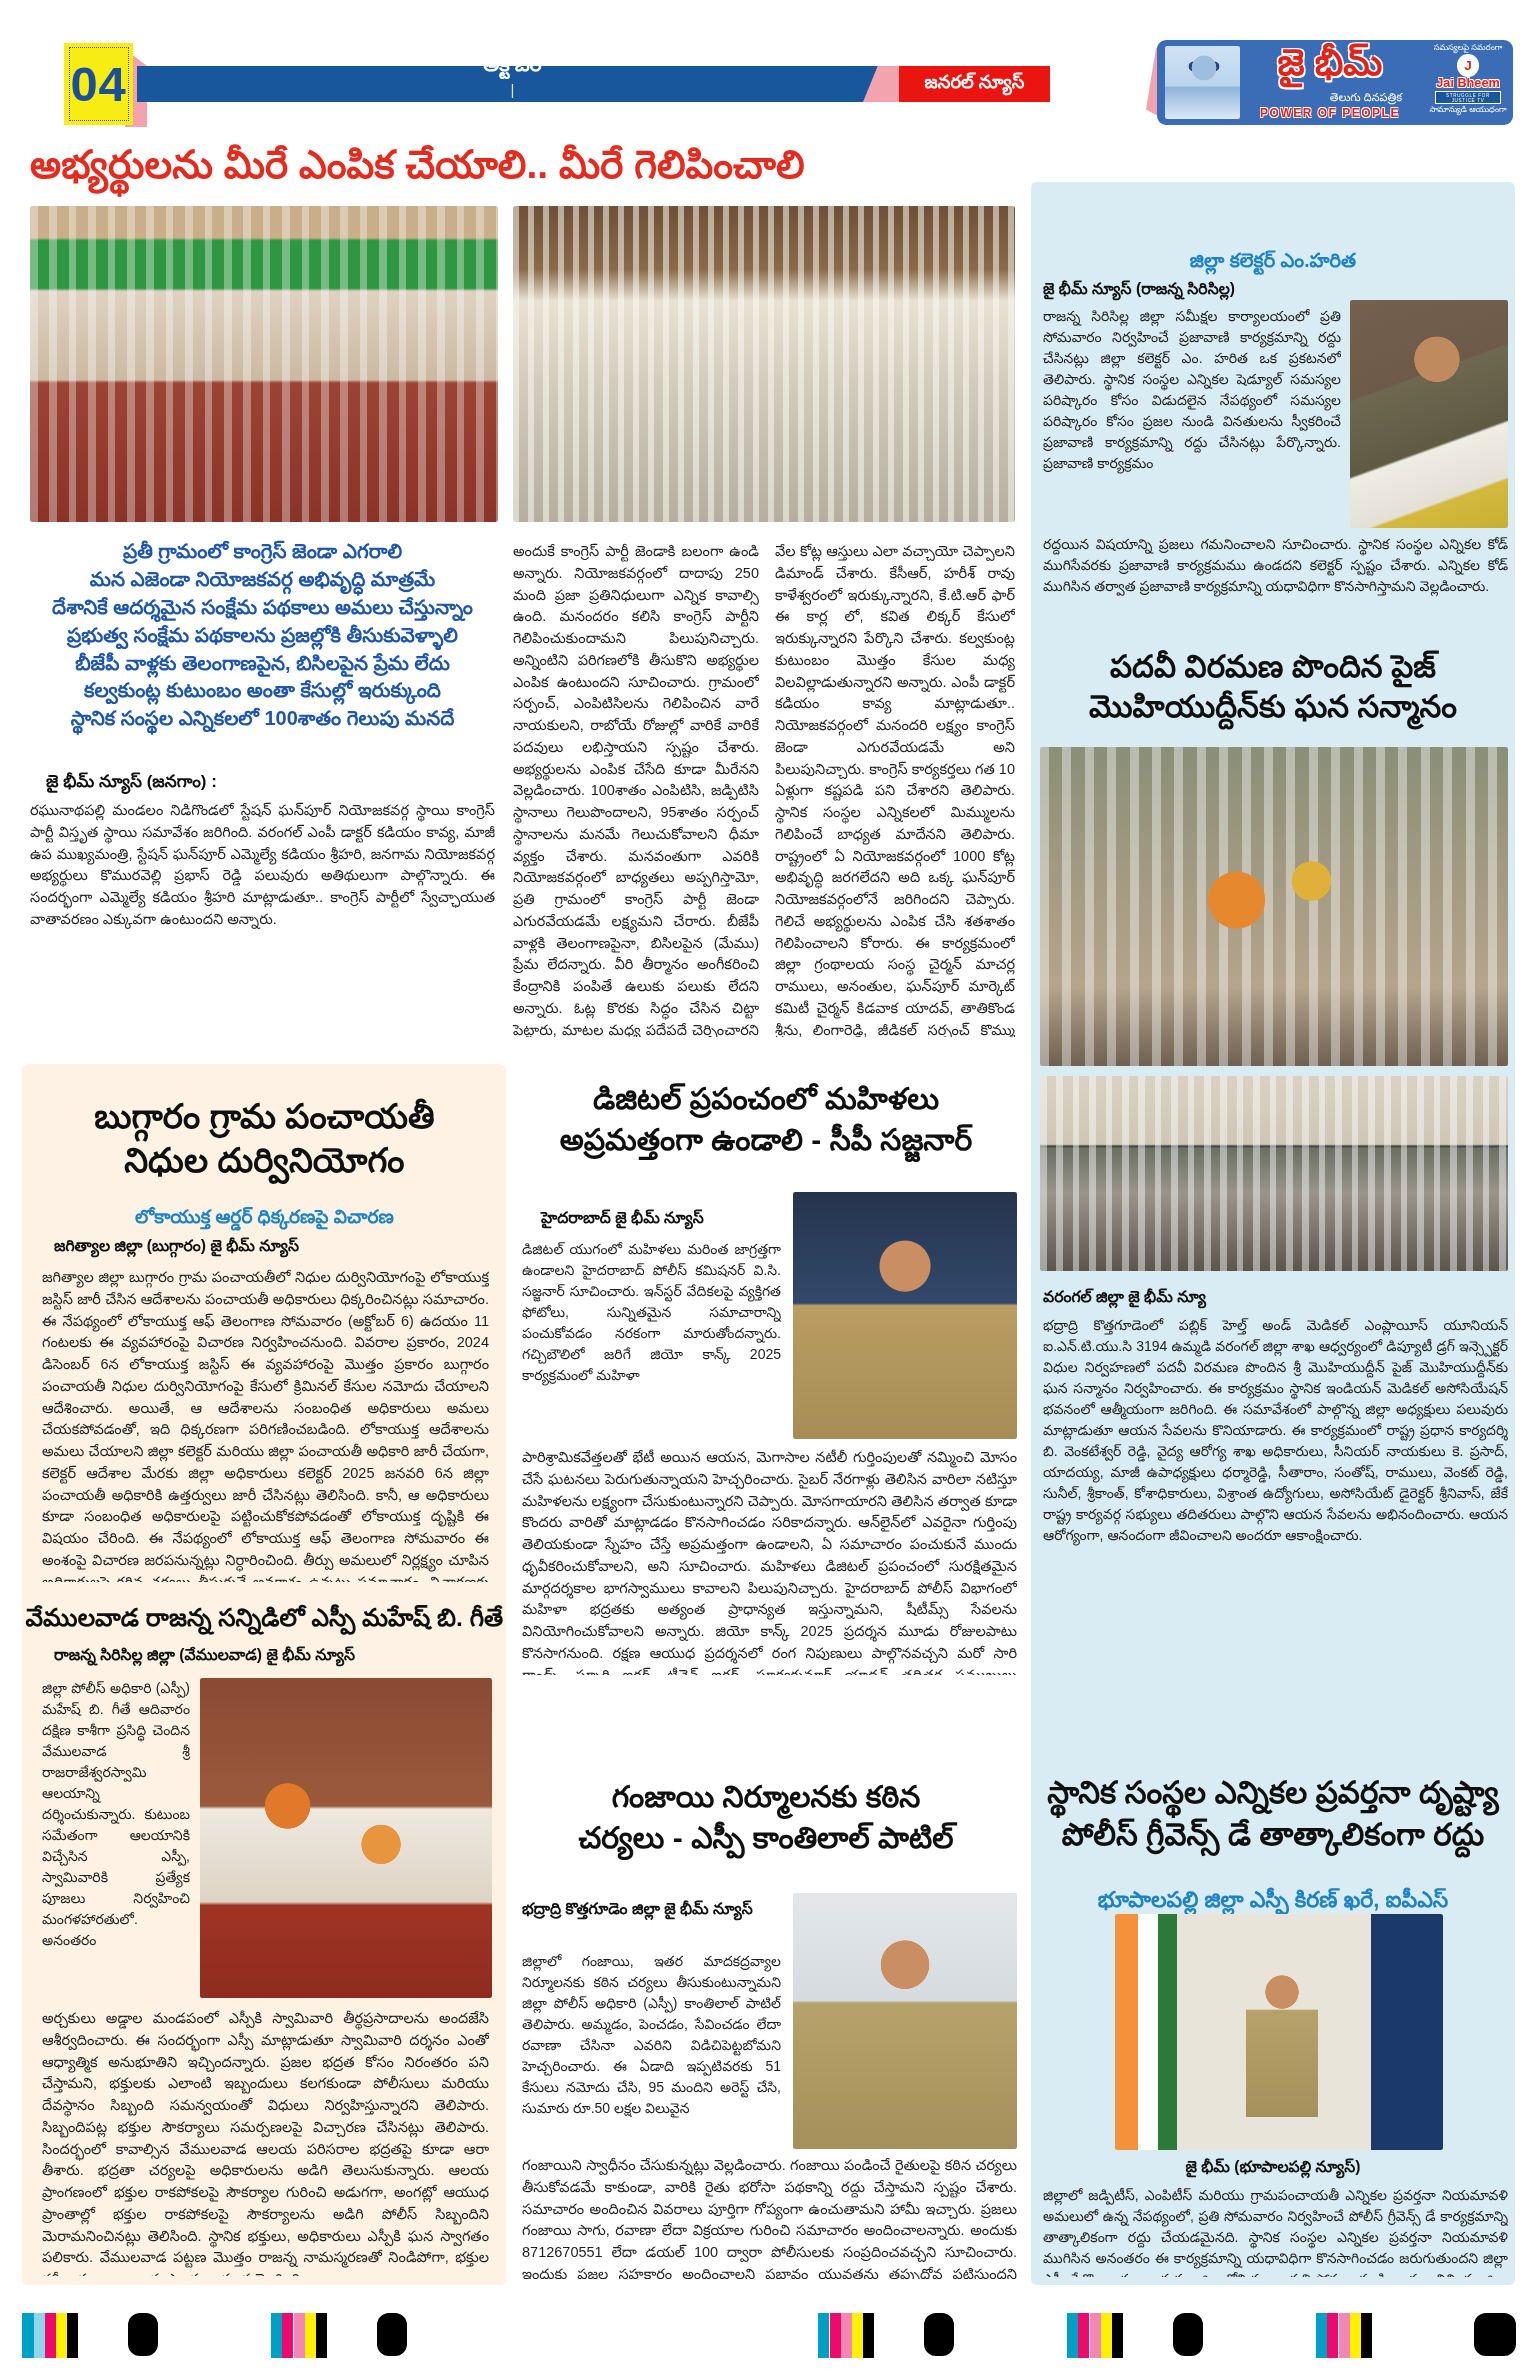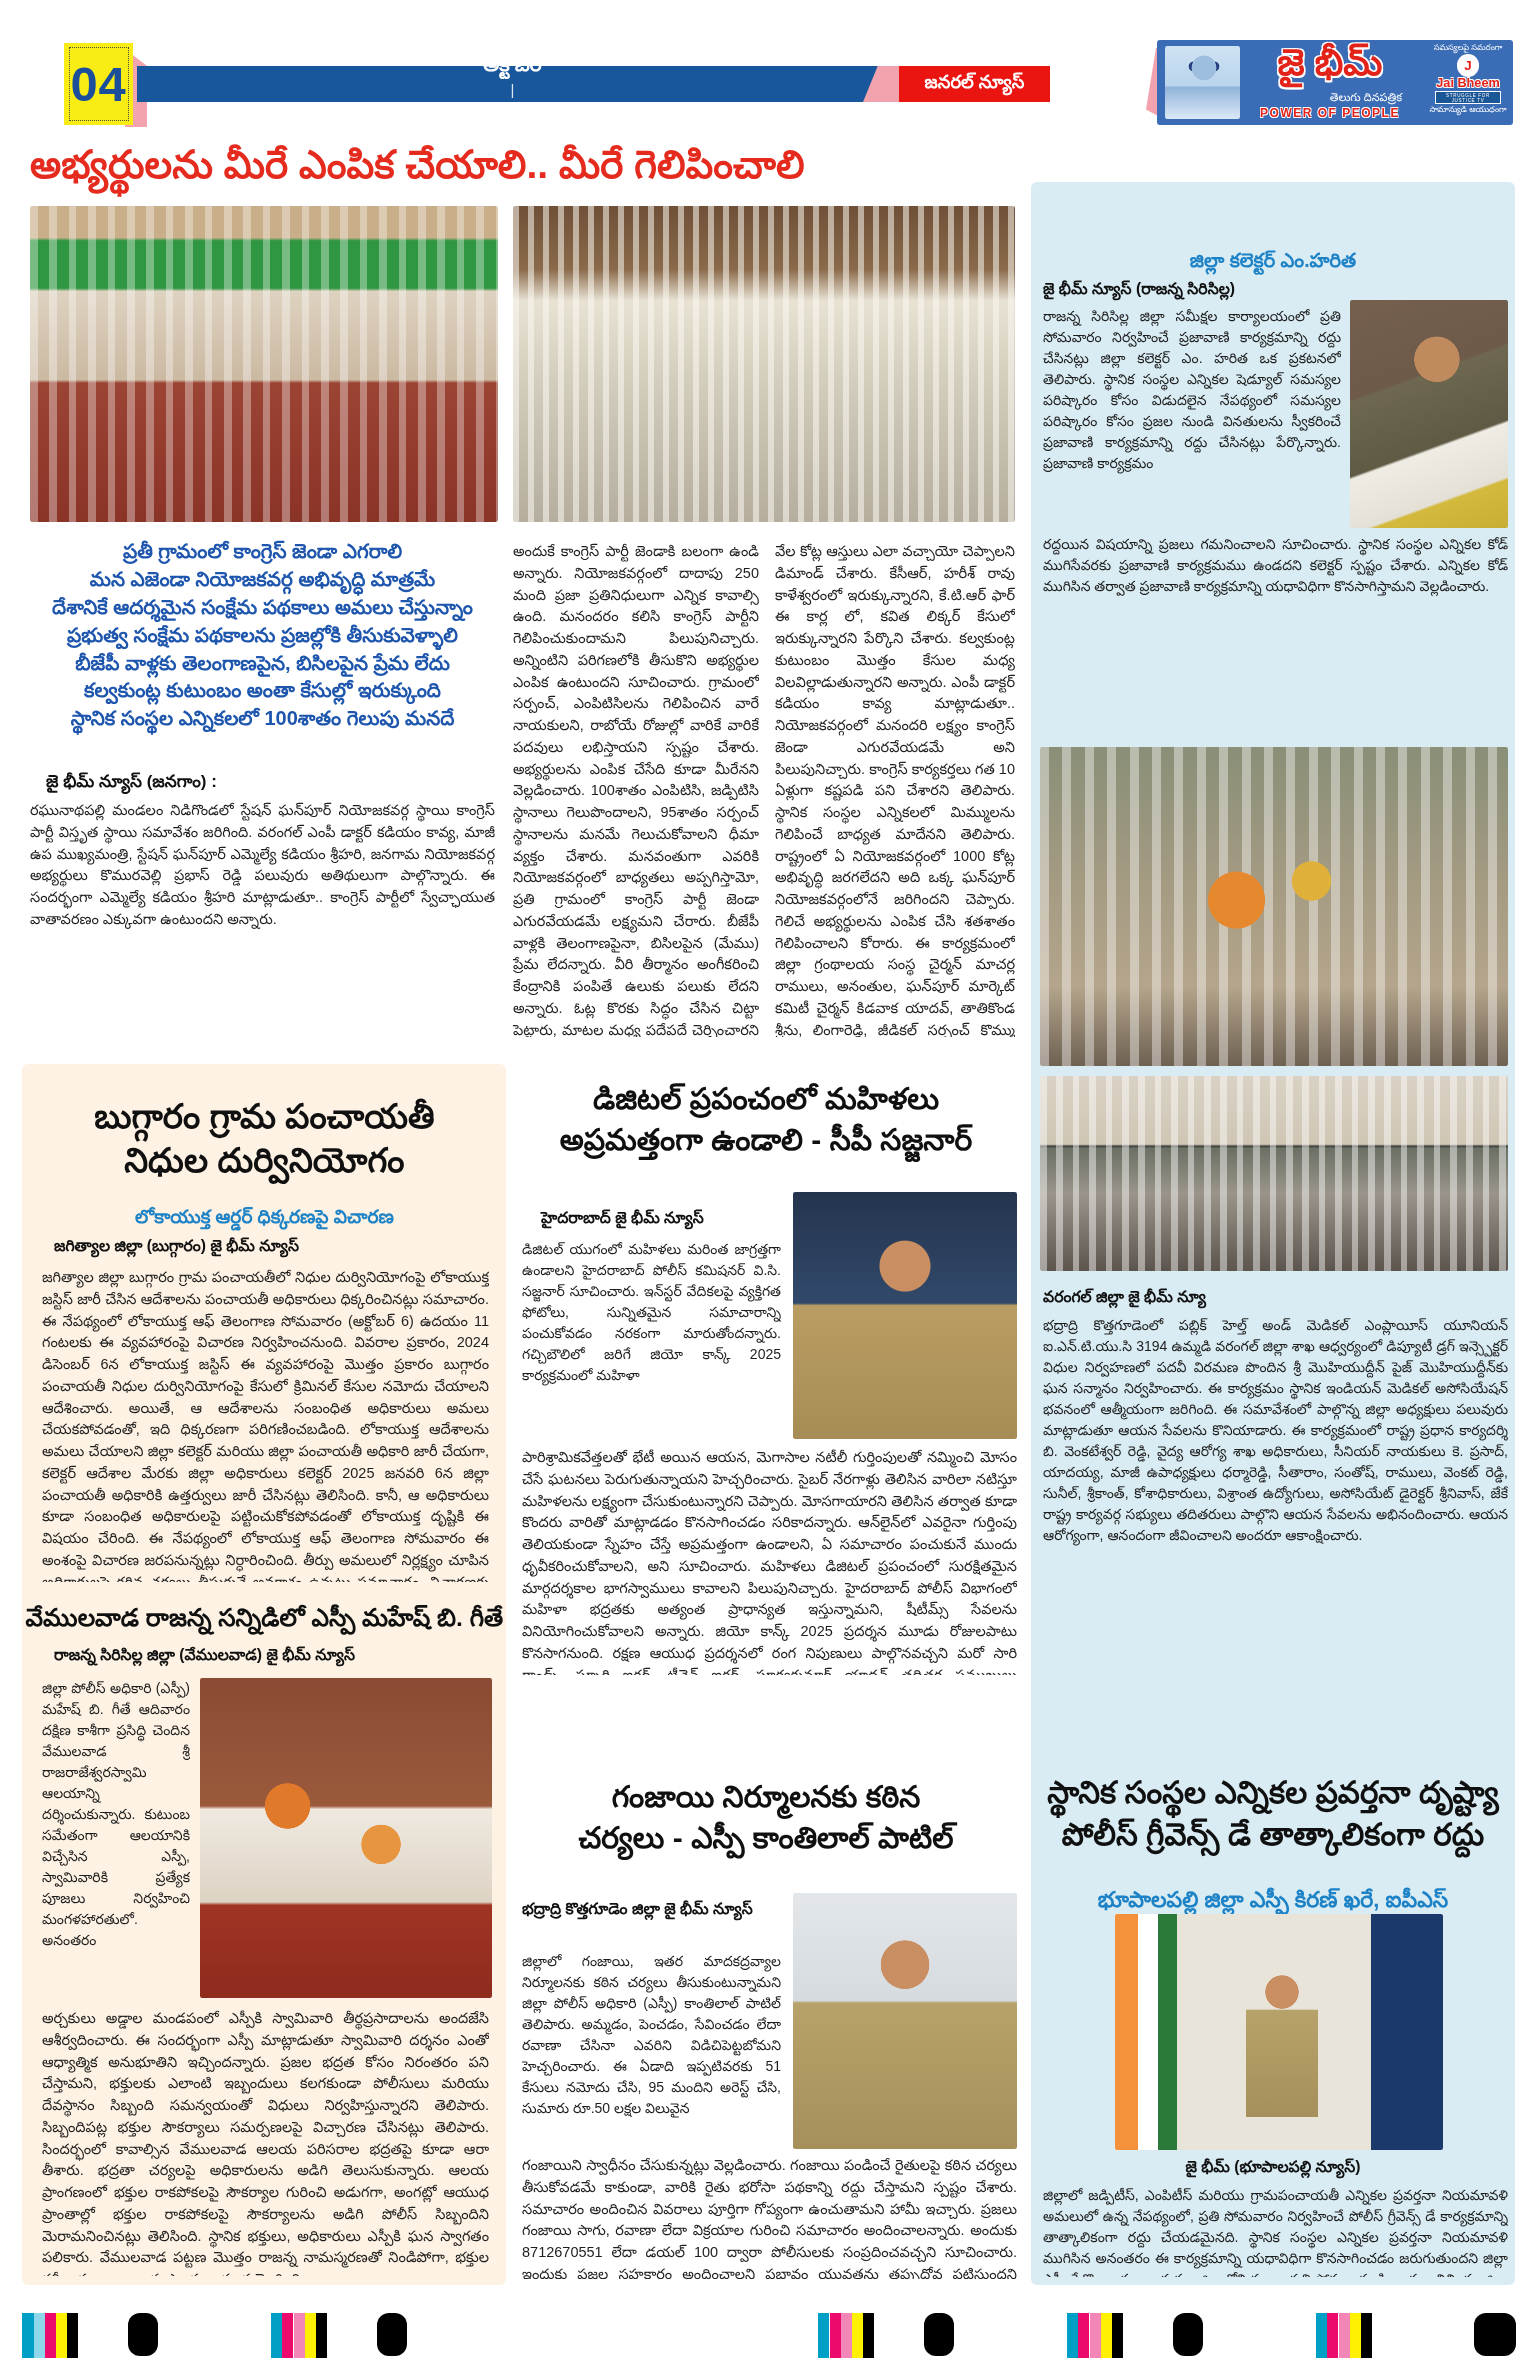--- a/index.html
+++ b/index.html
@@ -17,21 +17,21 @@
             align-items:center;justify-content:center;color:#fff;flex-direction:column;}
   .date-bar span{font-size:20px;font-weight:bold;}
   .date-sep{margin:0 10.4px;font-weight:300 !important;font-size:15px !important;opacity:.85;}
   .badge-skew{left:863px;top:66px;width:42px;height:36px;background:#f2a3ad;
               clip-path:polygon(35% 0,100% 0,100% 100%,0 100%);}
   .news-badge{left:899px;top:66px;width:151px;height:36px;background:#ea1410;color:#fff;display:flex;
               align-items:center;justify-content:center;font-size:18px;font-weight:bold;}
   
   .masthead-shadow{left:1146px;top:48px;width:25px;height:75px;background:#f2a3ad;
                    clip-path:polygon(100% 0,100% 100%,0 82%,40% 0);}
-  .masthead{left:1157px;top:40px;width:356px;height:85px;background:#3a6db6;border-radius:3px;z-index:2;}
+  .masthead{left:1157px;top:40px;width:356px;height:85px;background:#3a6db6;border-radius:9px;z-index:2;}
   .ambedkar{left:7.5px;top:6px;width:75px;height:73px;border-radius:2.2px;
             background:
               radial-gradient(circle at 52% 30%,#9dbede 0 12px,transparent 12.7px),
               radial-gradient(circle at 38% 28%,#27427e 0 4.5px,transparent 5.2px),
               radial-gradient(circle at 66% 28%,#27427e 0 4.5px,transparent 5.2px),
               linear-gradient(180deg,#cfe2f4 0%,#b9d4ec 55%,#8fb3d9 56%,#dbe9f7 100%);}
   .mast-title{left:80px;top:1.5px;width:186px;text-align:center;font-size:37px;font-weight:800;color:#e32219;
               text-shadow:-1.5px -1.5px 0 #fff,1.5px -1.5px 0 #fff,-1.5px 1.5px 0 #fff,1.5px 1.5px 0 #fff,0 2.2px 0 #fff;}
   .mast-tagline{left:142px;top:51px;width:134px;text-align:center;font-size:11.2px;color:#fff;}
   .mast-power{left:80px;top:66px;width:186px;text-align:center;font-size:12px;font-weight:700;color:#e32219;letter-spacing:1.5px;
@@ -153,20 +153,22 @@
   <div class="abs body" style="left:775px;top:541px;width:240px;height:496px;">వేల కోట్ల ఆస్తులు ఎలా వచ్చాయో చెప్పాలని డిమాండ్ చేశారు. కేసీఆర్, హరీశ్ రావు కాళేశ్వరంలో ఇరుక్కున్నారని, కే.టి.ఆర్ ఫార్ ఈ కార్ల లో, కవిత లిక్కర్ కేసులో ఇరుక్కున్నారని పేర్కొని చేశారు. కల్వకుంట్ల కుటుంబం మొత్తం కేసుల మధ్య విలవిల్లాడుతున్నారని అన్నారు. ఎంపీ డాక్టర్ కడియం కావ్య మాట్లాడుతూ.. నియోజకవర్గంలో మనందరి లక్ష్యం కాంగ్రెస్ జెండా ఎగురవేయడమే అని పిలుపునిచ్చారు. కాంగ్రెస్ కార్యకర్తలు గత 10 ఏళ్లుగా కష్టపడి పని చేశారని తెలిపారు. స్థానిక సంస్థల ఎన్నికలలో మిమ్ములను గెలిపించే బాధ్యత మాదేనని తెలిపారు. రాష్ట్రంలో ఏ నియోజకవర్గంలో 1000 కోట్ల అభివృద్ధి జరగలేదని అది ఒక్క ఘన్‌పూర్ నియోజకవర్గంలోనే జరిగిందని చెప్పారు. గెలిచే అభ్యర్థులను ఎంపిక చేసి శతశాతం గెలిపించాలని కోరారు. ఈ కార్యక్రమంలో జిల్లా గ్రంథాలయ సంస్థ చైర్మన్ మాచర్ల రాములు, అనంతుల, ఘన్‌పూర్ మార్కెట్ కమిటీ చైర్మన్ కిడవాక యాదవ్, తాతికొండ శ్రీను, లింగారెడ్డి, జీడికల్ సర్పంచ్ కొమ్ము సతీష్, మాజీ ఎంపిటిసి, మండల సీపీఎస్ చైర్మన్లు, పలు గ్రామాల అధ్యక్షులు, మాజీ అడ్డిటిసిలు, ఇతర ప్రజా ప్రతినిధులు, సీనియర్ నాయకులు, కార్యకర్తలు తదితరులు పాల్గొన్నారు.</div>
 
   <div class="abs panel-blue"></div>
 
   <div class="abs subhead-blue" style="left:1031px;top:249px;width:484px;font-size:19.4px;">జిల్లా కలెక్టర్ ఎం.హరిత</div>
   <div class="abs byline" style="left:1043px;top:280px;font-size:15.7px;">జై భీమ్ న్యూస్ (రాజన్న సిరిసిల్ల)</div>
   <div class="abs photo ph-collector" style="left:1350px;top:300px;width:158px;height:228px;"></div>
   <div class="abs body" style="left:1043px;top:306px;width:298px;height:224px;font-size:14px;">రాజన్న సిరిసిల్ల జిల్లా సమీక్షల కార్యాలయంలో ప్రతి సోమవారం నిర్వహించే ప్రజావాణి కార్యక్రమాన్ని రద్దు చేసినట్లు జిల్లా కలెక్టర్ ఎం. హరిత ఒక ప్రకటనలో తెలిపారు. స్థానిక సంస్థల ఎన్నికల షెడ్యూల్ సమస్యల పరిష్కారం కోసం విడుదలైన నేపథ్యంలో సమస్యల పరిష్కారం కోసం ప్రజల నుండి వినతులను స్వీకరించే ప్రజావాణి కార్యక్రమాన్ని రద్దు చేసినట్లు పేర్కొన్నారు. ప్రజావాణి కార్యక్రమం</div>
   <div class="abs body" style="left:1043px;top:534px;width:465px;height:109px;font-size:14px;">రద్దయిన విషయాన్ని ప్రజలు గమనించాలని సూచించారు. స్థానిక సంస్థల ఎన్నికల కోడ్ ముగిసేవరకు ప్రజావాణి కార్యక్రమము ఉండదని కలెక్టర్ స్పష్టం చేశారు. ఎన్నికల కోడ్ ముగిసిన తర్వాత ప్రజావాణి కార్యక్రమాన్ని యధావిధిగా కొనసాగిస్తామని వెల్లడించారు.</div>
 
+  <div class="abs art-headline" style="left:1031px;top:647px;width:484px;font-size:31px;line-height:1.3;">పదవీ విరమణ పొందిన పైజ్
+మొహియుద్దీన్‌కు ఘన సన్మానం</div>
   <div class="abs photo ph-garland" style="left:1040px;top:747px;width:468px;height:319px;"></div>
   <div class="abs photo ph-aud2" style="left:1040px;top:1076px;width:468px;height:195px;"></div>
   <div class="abs byline" style="left:1043px;top:1288px;font-size:15.7px;">వరంగల్ జిల్లా జై భీమ్ న్యూ</div>
   <div class="abs body" style="left:1043px;top:1315px;width:465px;height:361px;font-size:14px;">భద్రాద్రి కొత్తగూడెంలో పబ్లిక్ హెల్త్ అండ్ మెడికల్ ఎంప్లాయీస్ యూనియన్ ఐ.ఎన్.టి.యు.సి 3194 ఉమ్మడి వరంగల్ జిల్లా శాఖ ఆధ్వర్యంలో డిప్యూటీ డ్రగ్ ఇన్స్పెక్టర్ విధుల నిర్వహణలో పదవీ విరమణ పొందిన శ్రీ మొహియుద్దీన్ పైజ్ మొహియుద్దీన్‌కు ఘన సన్మానం నిర్వహించారు. ఈ కార్యక్రమం స్థానిక ఇండియన్ మెడికల్ అసోసియేషన్ భవనంలో ఆత్మీయంగా జరిగింది. ఈ సమావేశంలో పాల్గొన్న జిల్లా అధ్యక్షులు పలువురు మాట్లాడుతూ ఆయన సేవలను కొనియాడారు. ఈ కార్యక్రమంలో రాష్ట్ర ప్రధాన కార్యదర్శి బి. వెంకటేశ్వర్ రెడ్డి, వైద్య ఆరోగ్య శాఖ అధికారులు, సీనియర్ నాయకులు కె. ప్రసాద్, యాదయ్య, మాజీ ఉపాధ్యక్షులు ధర్మారెడ్డి, సీతారాం, సంతోష్, రాములు, వెంకట్ రెడ్డి, సునీల్, శ్రీకాంత్, కోశాధికారులు, విశ్రాంత ఉద్యోగులు, అసోసియేట్ డైరెక్టర్ శ్రీనివాస్, జేకే రాష్ట్ర కార్యవర్గ సభ్యులు తదితరులు పాల్గొని ఆయన సేవలను అభినందించారు. ఆయన ఆరోగ్యంగా, ఆనందంగా జీవించాలని అందరూ ఆకాంక్షించారు.</div>
 
   <div class="abs art-headline" style="left:1031px;top:1772px;width:484px;font-size:31px;line-height:1.35;">స్థానిక సంస్థల ఎన్నికల ప్రవర్తనా దృష్ట్యా
 పోలీస్ గ్రీవెన్స్ డే తాత్కాలికంగా రద్దు</div>
   <div class="abs subhead-blue" style="left:1031px;top:1887px;width:484px;font-size:22px;">భూపాలపల్లి జిల్లా ఎస్పీ కిరణ్ ఖరే, ఐపీఎస్</div>
   <div class="abs photo ph-spflags" style="left:1115px;top:1914px;width:328px;height:236px;"></div>
   <div class="abs byline" style="left:1031px;top:2158px;width:484px;text-align:center;font-size:15.7px;">జై భీమ్ (భూపాలపల్లి న్యూస్)</div>

